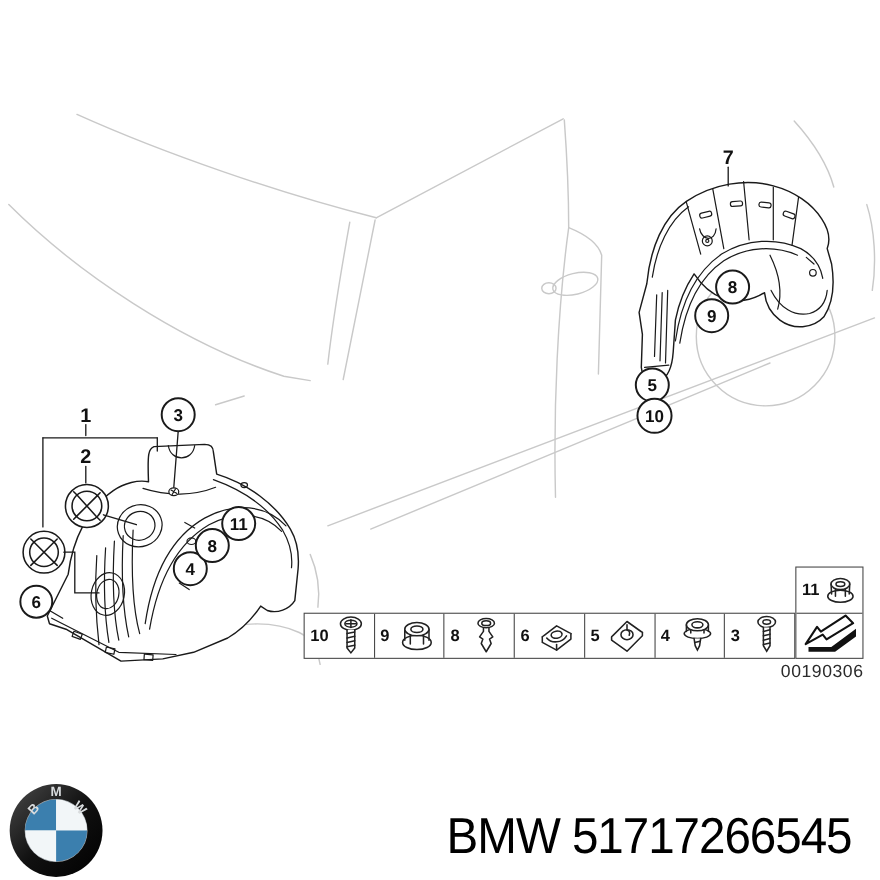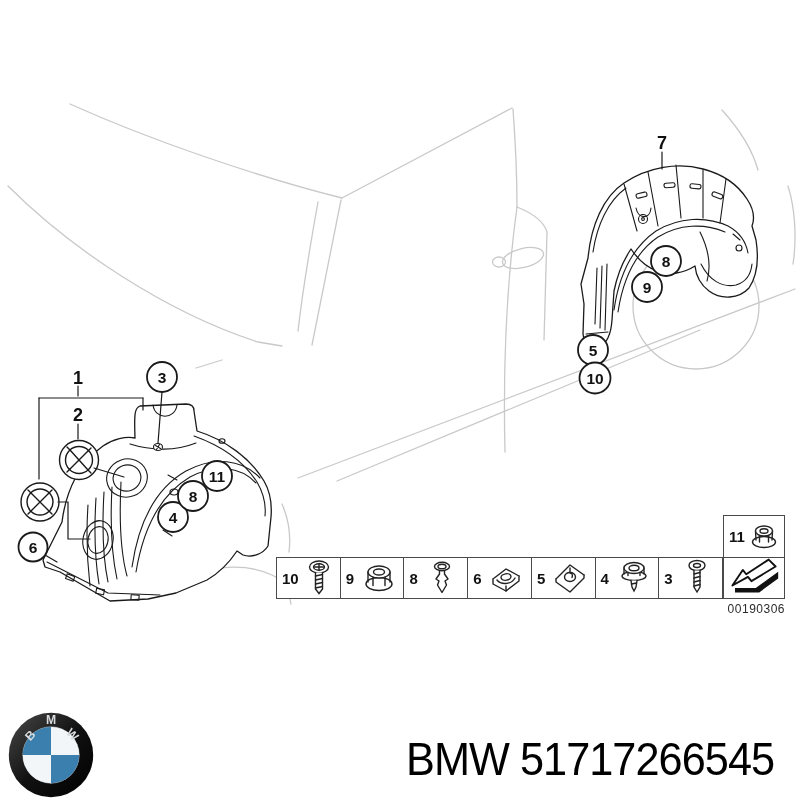--- a/index.html
+++ b/index.html
@@ -16,21 +16,21 @@
   .strip-cell:first-child{border-left:none;}
   .cell-num{font-weight:bold;font-size:15px;line-height:1;margin-right:2px;}
   .cell-icon{flex:1;display:flex;justify-content:center;align-items:center;}
 
   .corner-box{left:723px;top:515px;width:62px;height:84px;border:1.5px solid #4a4a4a;
               box-sizing:border-box;background:#fff;}
   .corner-top{height:42px;border-bottom:1.3px solid #4a4a4a;box-sizing:border-box;
               display:flex;align-items:center;padding:0 2px 0 5px;}
   .corner-bottom{height:40px;display:flex;align-items:center;justify-content:center;}
 
-  .image-code{left:645px;top:602px;width:140px;text-align:right;font-size:12px;
+  .image-code{left:645px;top:602px;width:140px;text-align:right;font-size:16px;
               letter-spacing:0.5px;color:#2b2b2b;}
 
   .footer-text{left:406px;top:732px;font-size:46px;letter-spacing:-1px;white-space:nowrap;
                transform:scaleX(0.94);transform-origin:left center;color:#000;}
 </style>
 </head>
 <body>
 
 <div class="canvas">
 

